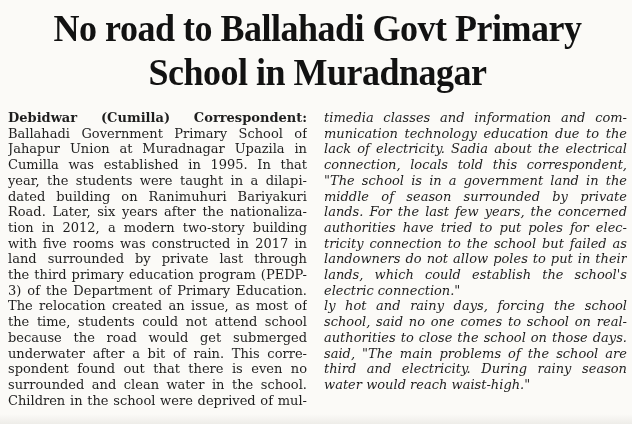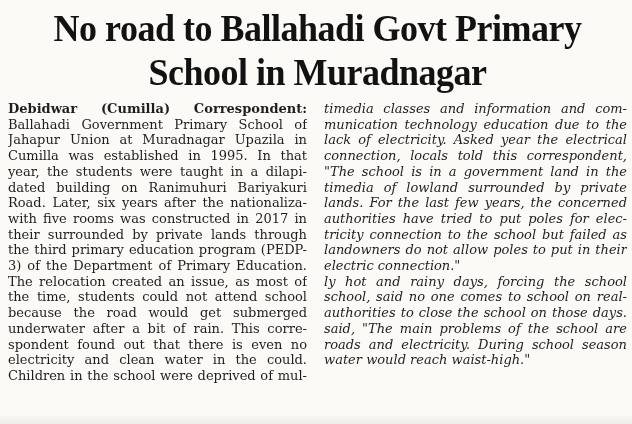--- a/index.html
+++ b/index.html
@@ -32,21 +32,21 @@
     transform: scaleY(1.05);
     transform-origin: top center;
     margin-top: 2px;
   }
   .headline .hl-line {
     white-space: nowrap;
   }
   .body-columns {
     display: flex;
     gap: 17px;
-    margin-top: 11px;
+    margin-top: 20px;
   }
   .col {
     flex: 1 1 0;
     color: var(--ink, #1e1e1e);
     font-size: 13px;
     line-height: 15.7px;
   }
   .col-left  { flex-basis: 299px; }
   .col-right { flex-basis: 303px; font-style: italic; }
   .line {
@@ -77,46 +77,48 @@
   </div>
   <div class="body-columns">
     <div class="col col-left">
         <div class="line bold">Debidwar (Cumilla) Correspondent:</div>
         <div class="line">Ballahadi Government Primary School of</div>
         <div class="line">Jahapur Union at Muradnagar Upazila in</div>
         <div class="line">Cumilla was established in 1995. In that</div>
         <div class="line">year, the students were taught in a dilapi-</div>
         <div class="line">dated building on Ranimuhuri Bariyakuri</div>
         <div class="line">Road. Later, six years after the nationaliza-</div>
+        <div class="line">tion in 2012, a modern two-story building</div>
         <div class="line">with five rooms was constructed in 2017 in</div>
-        <div class="line">their surrounded by private lands through</div>
+        <div class="line">land surrounded by private last through</div>
         <div class="line">the third primary education program (PEDP-</div>
         <div class="line">3) of the Department of Primary Education.</div>
         <div class="line">The relocation created an issue, as most of</div>
         <div class="line">the time, students could not attend school</div>
         <div class="line">because the road would get submerged</div>
         <div class="line">underwater after a bit of rain. This corre-</div>
         <div class="line">spondent found out that there is even no</div>
-        <div class="line">electricity and clean water in the could.</div>
+        <div class="line">surrounded and clean water in the school.</div>
         <div class="line">Children in the school were deprived of mul-</div>
       </div>
     <div class="col col-right">
         <div class="line">timedia classes and information and com-</div>
         <div class="line">munication technology education due to the</div>
-        <div class="line">lack of electricity. Asked year the electrical</div>
+        <div class="line">lack of electricity. Sadia about the electrical</div>
         <div class="line">connection, locals told this correspondent,</div>
         <div class="line">"The school is in a government land in the</div>
-        <div class="line">timedia of lowland surrounded by private</div>
+        <div class="line">middle of season surrounded by private</div>
         <div class="line">lands. For the last few years, the concerned</div>
         <div class="line">authorities have tried to put poles for elec-</div>
         <div class="line">tricity connection to the school but failed as</div>
         <div class="line">landowners do not allow poles to put in their</div>
+        <div class="line">lands, which could establish the school's</div>
         <div class="line end">electric connection."</div>
         <div class="line">ly hot and rainy days, forcing the school</div>
         <div class="line">school, said no one comes to school on real-</div>
         <div class="line">authorities to close the school on those days.</div>
         <div class="line">said, "The main problems of the school are</div>
-        <div class="line">roads and electricity. During school season</div>
+        <div class="line">third and electricity. During rainy season</div>
         <div class="line end">water would reach waist-high."</div>
       </div>
   </div>
   <div class="scan-shadow"></div>
 </div>
 
 </body></html>

